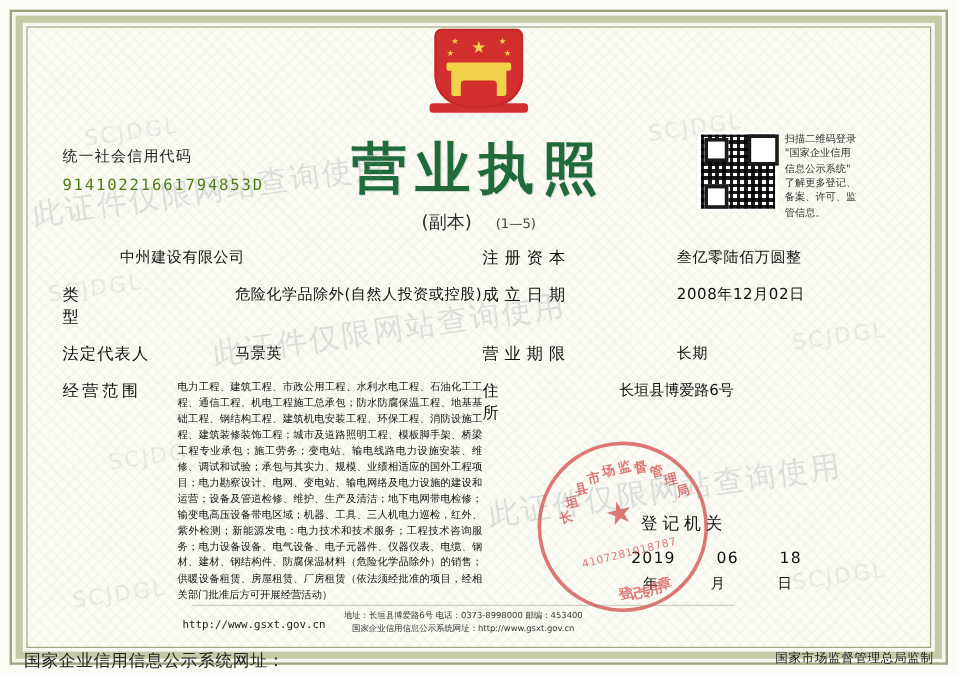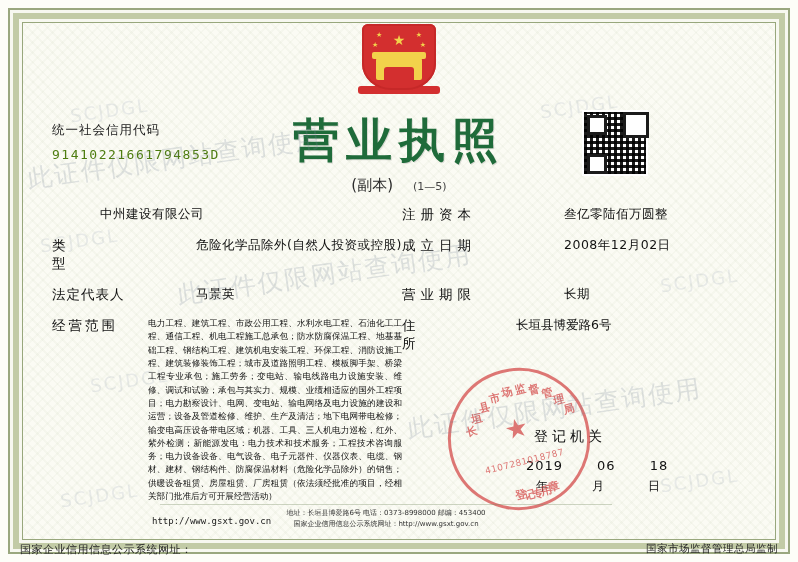--- a/index.html
+++ b/index.html
@@ -347,21 +347,21 @@
     left: 152px;
     top: 516px;
     font-size: 9px;
     color: #222;
     font-family: "DejaVu Sans Mono", "Liberation Mono", monospace;
   }
   .bottom-left {
     position: absolute;
     left: 20px;
     top: 542px;
-    font-size: 11px;
+    font-size: 14px;
     color: #222;
     letter-spacing: 0.5px;
   }
   .bottom-right {
     position: absolute;
     right: 20px;
     top: 542px;
     font-size: 10.5px;
     color: #222;
     letter-spacing: 0.5px;
@@ -410,20 +410,28 @@
     <div class="code-value">91410221661794853D</div>
   </div>
 
   <div class="title">营业执照</div>
   <div class="subtitle">
     <span>(副本)</span><span class="sub-small">(1—5)</span>
   </div>
 
   <div class="qr-block">
     <div class="qr"></div>
+    <div class="qr-text">
+      <div>扫描二维码登录</div>
+      <div>"国家企业信用</div>
+      <div>信息公示系统"</div>
+      <div>了解更多登记、</div>
+      <div>备案、许可、监</div>
+      <div>管信息。</div>
+    </div>
   </div>
 
   <div class="fields">
     <div class="row">
       <div class="col-left">
         <div class="val">中州建设有限公司</div>
       </div>
       <div class="col-right">
         <div class="lbl">注册资本</div>
         <div class="val center">叁亿零陆佰万圆整</div>

